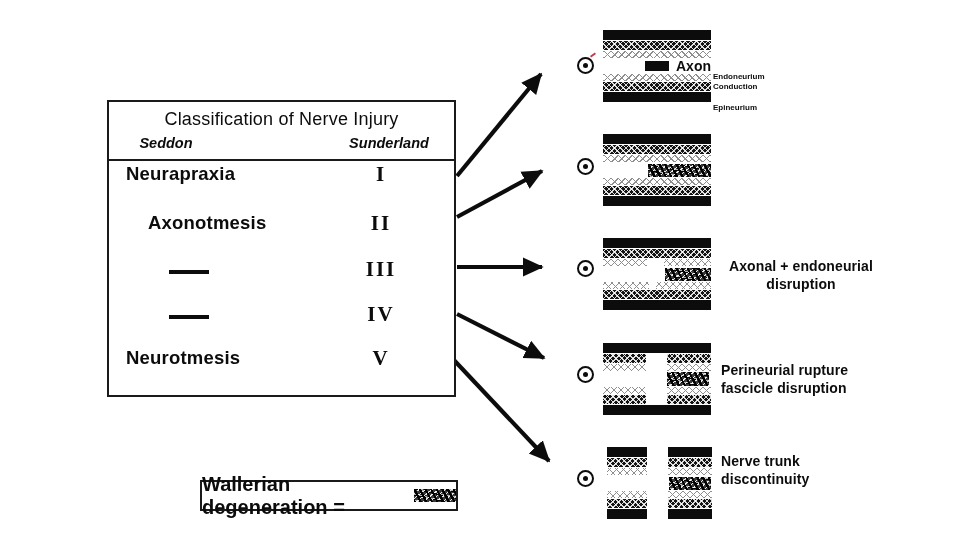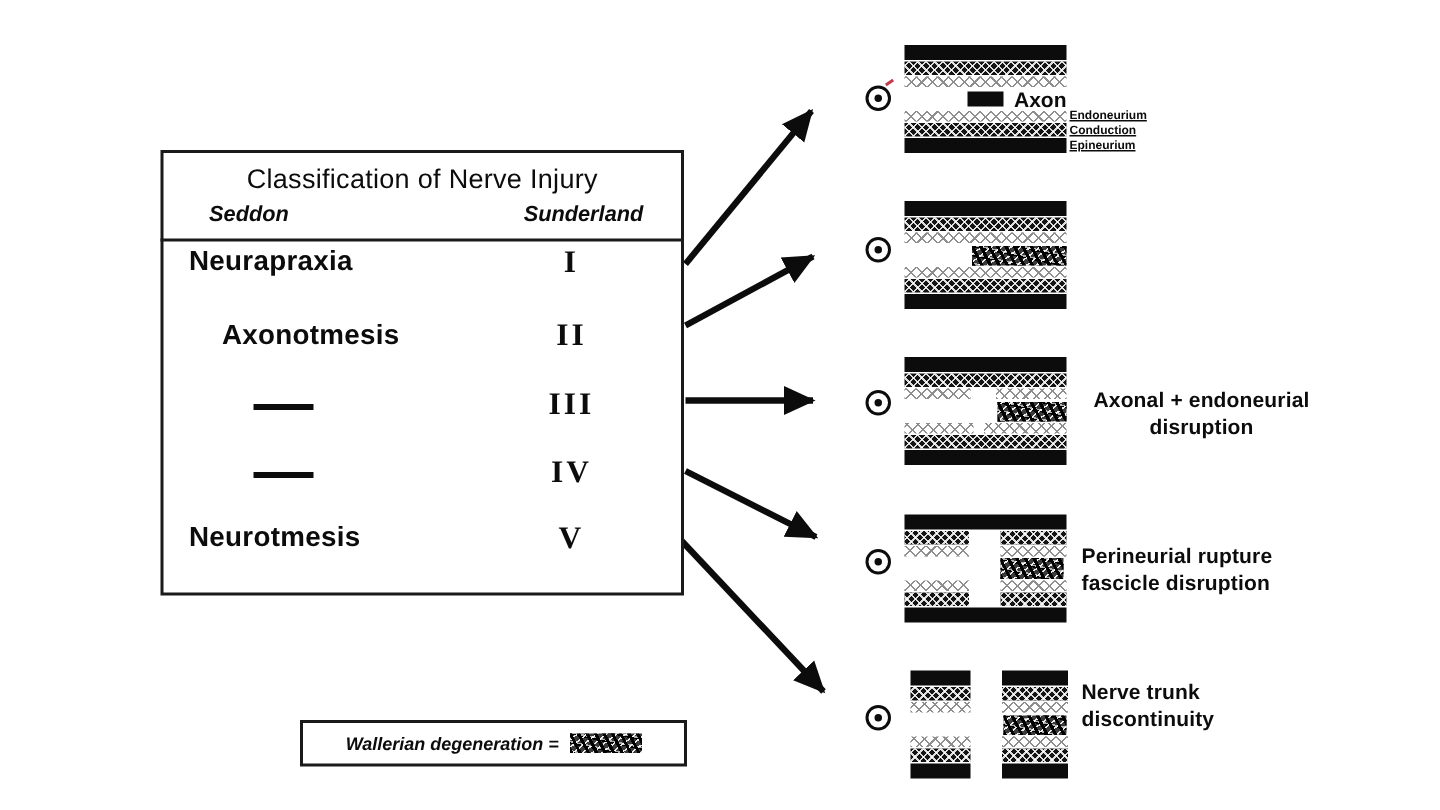--- a/index.html
+++ b/index.html
@@ -70,28 +70,28 @@
   
   .neuron{position:absolute;width:13px;height:13px;border:2.4px solid #0c0c0c;border-radius:50%;}
   .neuron::after{
     content:"";position:absolute;left:50%;top:50%;width:5px;height:5px;margin:-2.5px 0 0 -2.5px;
     background:#0c0c0c;border-radius:50%;
   }
   .red-tick{position:absolute;width:6px;height:2px;background:#c23a4b;transform:rotate(-35deg);}
   
   .d-label{position:absolute;font-size:14px;font-weight:bold;line-height:1.26;white-space:pre-line;letter-spacing:.1px;}
   .d-label.center{text-align:center;}
-  .sub-label{position:absolute;font-size:8px;font-weight:bold;line-height:1;text-decoration:underline;}
+  .sub-label{position:absolute;font-size:8px;font-weight:bold;line-height:1;}
   
   .legend-box{
     position:absolute;left:200px;top:480px;width:258px;height:31px;
     border:2px solid #1a1a1a;box-sizing:border-box;
     display:flex;align-items:center;justify-content:center;gap:7px;background:#fff;
   }
-  .legend-text{font-size:12px;font-weight:bold;font-style:italic;}
+  .legend-text{font-size:20px;font-weight:bold;}
   .legend-swatch{width:48px;height:13px;}
 </style>
 </head>
 <body>
 
 <div class="canvas">
 
   <svg class="arrows" viewBox="0 0 960 540">
     <defs>
       <marker id="ah" markerWidth="6" markerHeight="6" refX="4.6" refY="2.5" orient="auto" markerUnits="strokeWidth">
@@ -147,21 +147,21 @@
     <div class="l-core">
       <div class="axon-rect"></div>
       <span class="axon-label">Axon</span>
     </div>
     <div class="l-endo"></div>
     <div class="l-peri"></div>
     <div class="l-epi"></div>
   </div>
   <div class="sub-label" style="left:713px;top:73px;">Endoneurium</div>
   <div class="sub-label" style="left:713px;top:83px;">Conduction</div>
-  <div class="sub-label" style="left:713px;top:93px;">Epineurium</div>
+  <div class="sub-label" style="left:713px;top:104px;">Epineurium</div>
 
   <div class="nerve" style="left:603px;top:134px;">
     <div class="l-epi"></div>
     <div class="l-peri"></div>
     <div class="l-endo"></div>
     <div class="l-core">
       <div class="scribble" style="width:63px;height:13px;margin-left:auto;"></div>
     </div>
     <div class="l-endo"></div>
     <div class="l-peri"></div>

